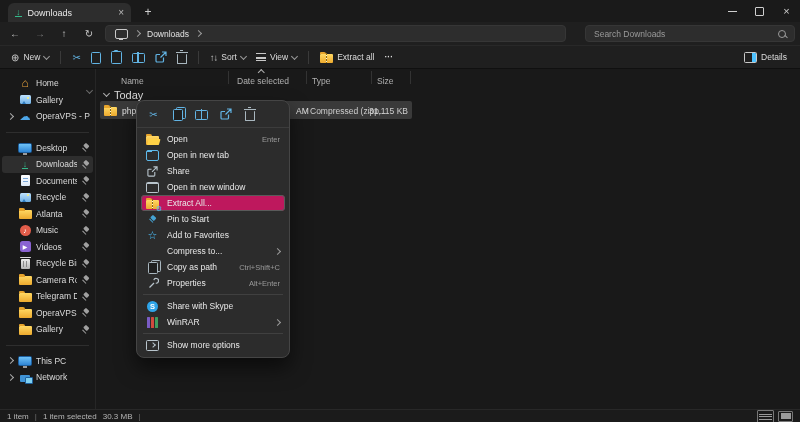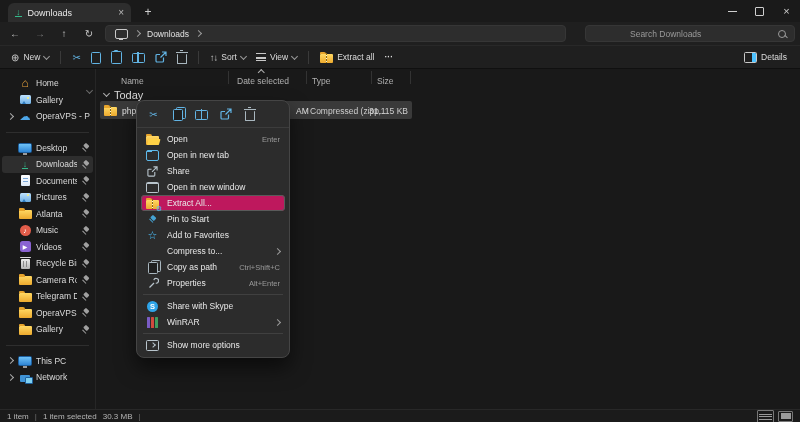--- a/index.html
+++ b/index.html
@@ -23,21 +23,21 @@
   .navbar{position:absolute;left:0;top:22px;right:0;height:23px;background:#1f1f1f;}
   .navbtn{position:absolute;top:4px;width:18px;height:15px;display:flex;align-items:center;justify-content:center;
           color:#c9c9c9;font-size:10px;}
   .navbtn.dim{color:#7d7d7d;}
   .addressbar{position:absolute;left:105px;top:3px;width:461px;height:17px;background:#2d2d2d;border:1px solid #363636;
               border-radius:4px;display:flex;align-items:center;gap:7px;padding:0 9px;box-sizing:border-box;}
   .crumb{font-size:8.5px;color:#e2e2e2;}
   .searchbox{position:absolute;left:585px;top:3px;width:210px;height:17px;background:#2d2d2d;border:1px solid #363636;
              border-radius:4px;display:flex;align-items:center;padding:0 8px;box-sizing:border-box;}
   .searchbox input{flex:1;background:transparent;border:none;outline:none;font-family:"Liberation Sans",sans-serif;
-                   font-size:8.5px;color:#cfcfcf;padding:0;margin-left:36px;}
+                   font-size:8.5px;color:#cfcfcf;padding:0;}
   .searchbox input::placeholder{color:#9a9a9a;}
   
   .commandbar{position:absolute;left:0;top:45px;right:0;height:24px;background:#1f1f1f;border-top:1px solid #282828;
               border-bottom:1px solid #101010;display:flex;align-items:center;box-sizing:border-box;}
   .cbtn{display:flex;align-items:center;gap:4px;padding:0 5px;height:20px;border-radius:3px;color:#dcdcdc;font-size:8.5px;}
   .cbtn .glyph{font-size:10px;}
   .vsep{width:1px;height:13px;background:#3a3a3a;margin:0 6px;}
   .blue{color:#62b4e4;}
   
   .chv{display:inline-block;width:4px;height:4px;border-right:1.1px solid currentColor;border-bottom:1.1px solid currentColor;}
@@ -302,21 +302,21 @@
             <span class="icn doc"></span>
           </span>
         <span class="sblabel">Documents</span>
         <span class="icn pin sbpin"></span>
       </div>
       <div class="sbitem">
         <span class="sbchv"></span>
         <span class="sbico">
             <span class="icn pic"></span>
           </span>
-        <span class="sblabel">Pictures</span>
+        <span class="sblabel">Recycle</span>
         <span class="icn pin sbpin"></span>
       </div>
       <div class="sbitem">
         <span class="sbchv"></span>
         <span class="sbico">
             <span class="icn fold"></span>
           </span>
         <span class="sblabel">Atlanta</span>
         <span class="icn pin sbpin"></span>
       </div>

